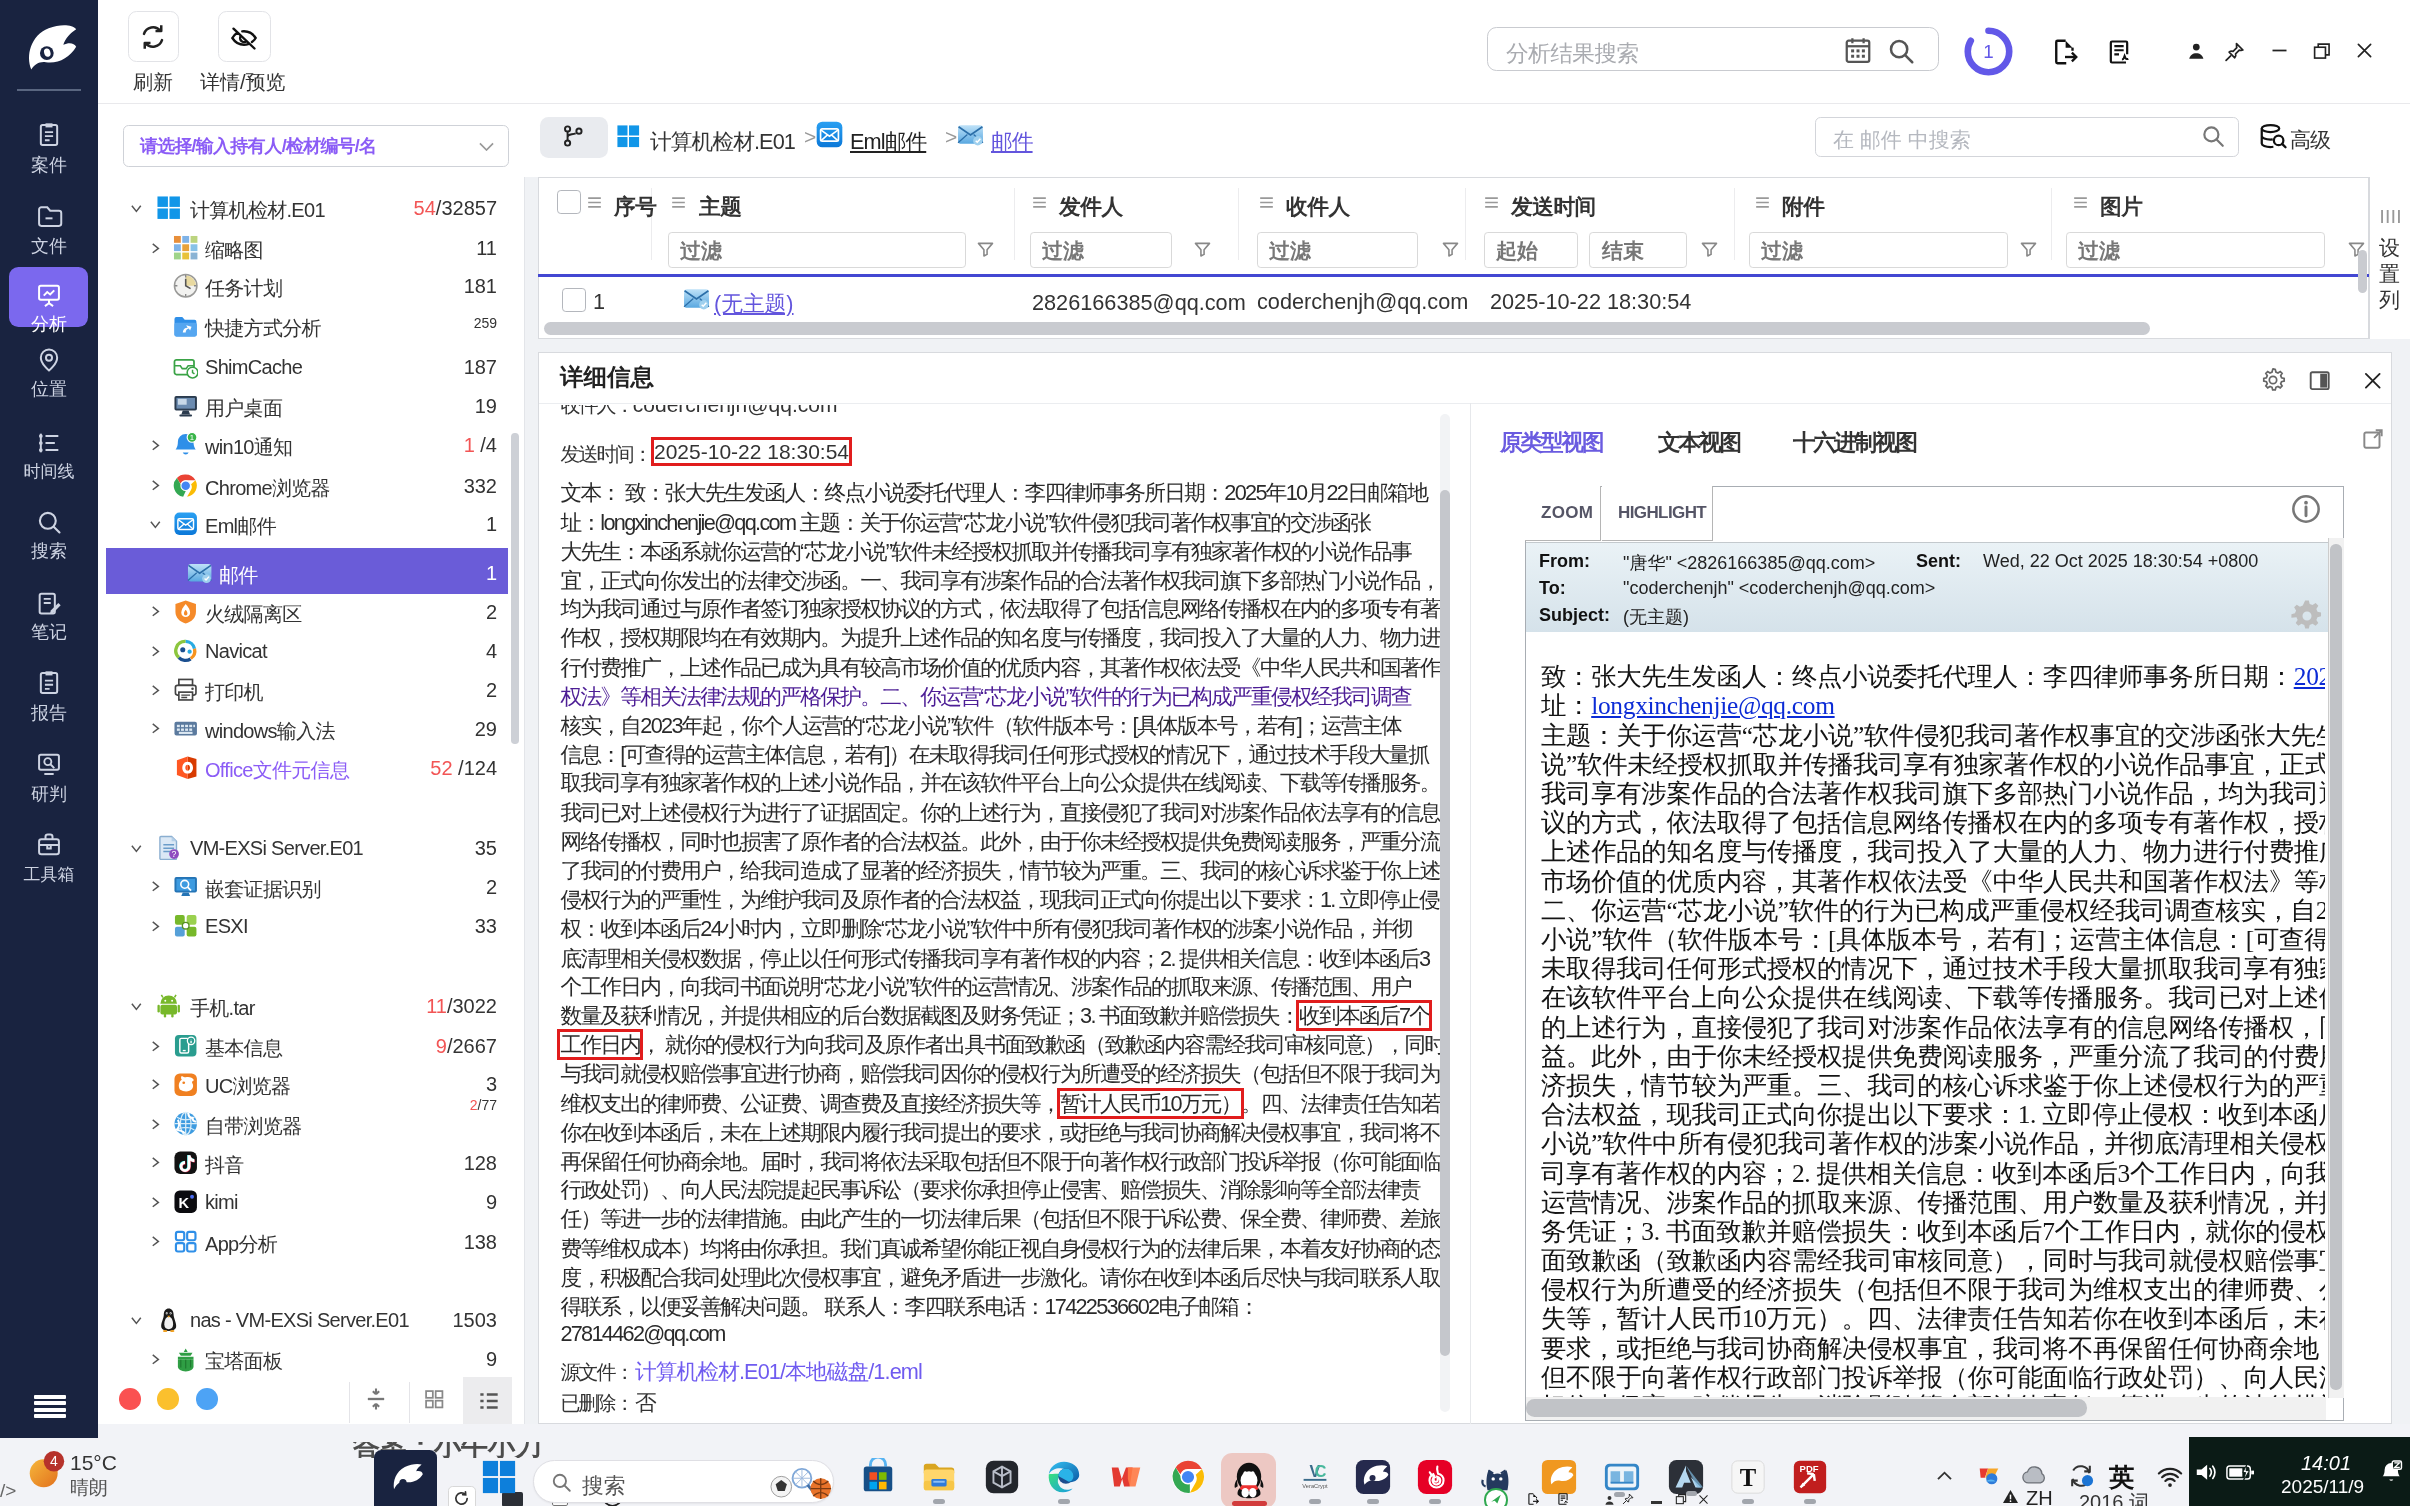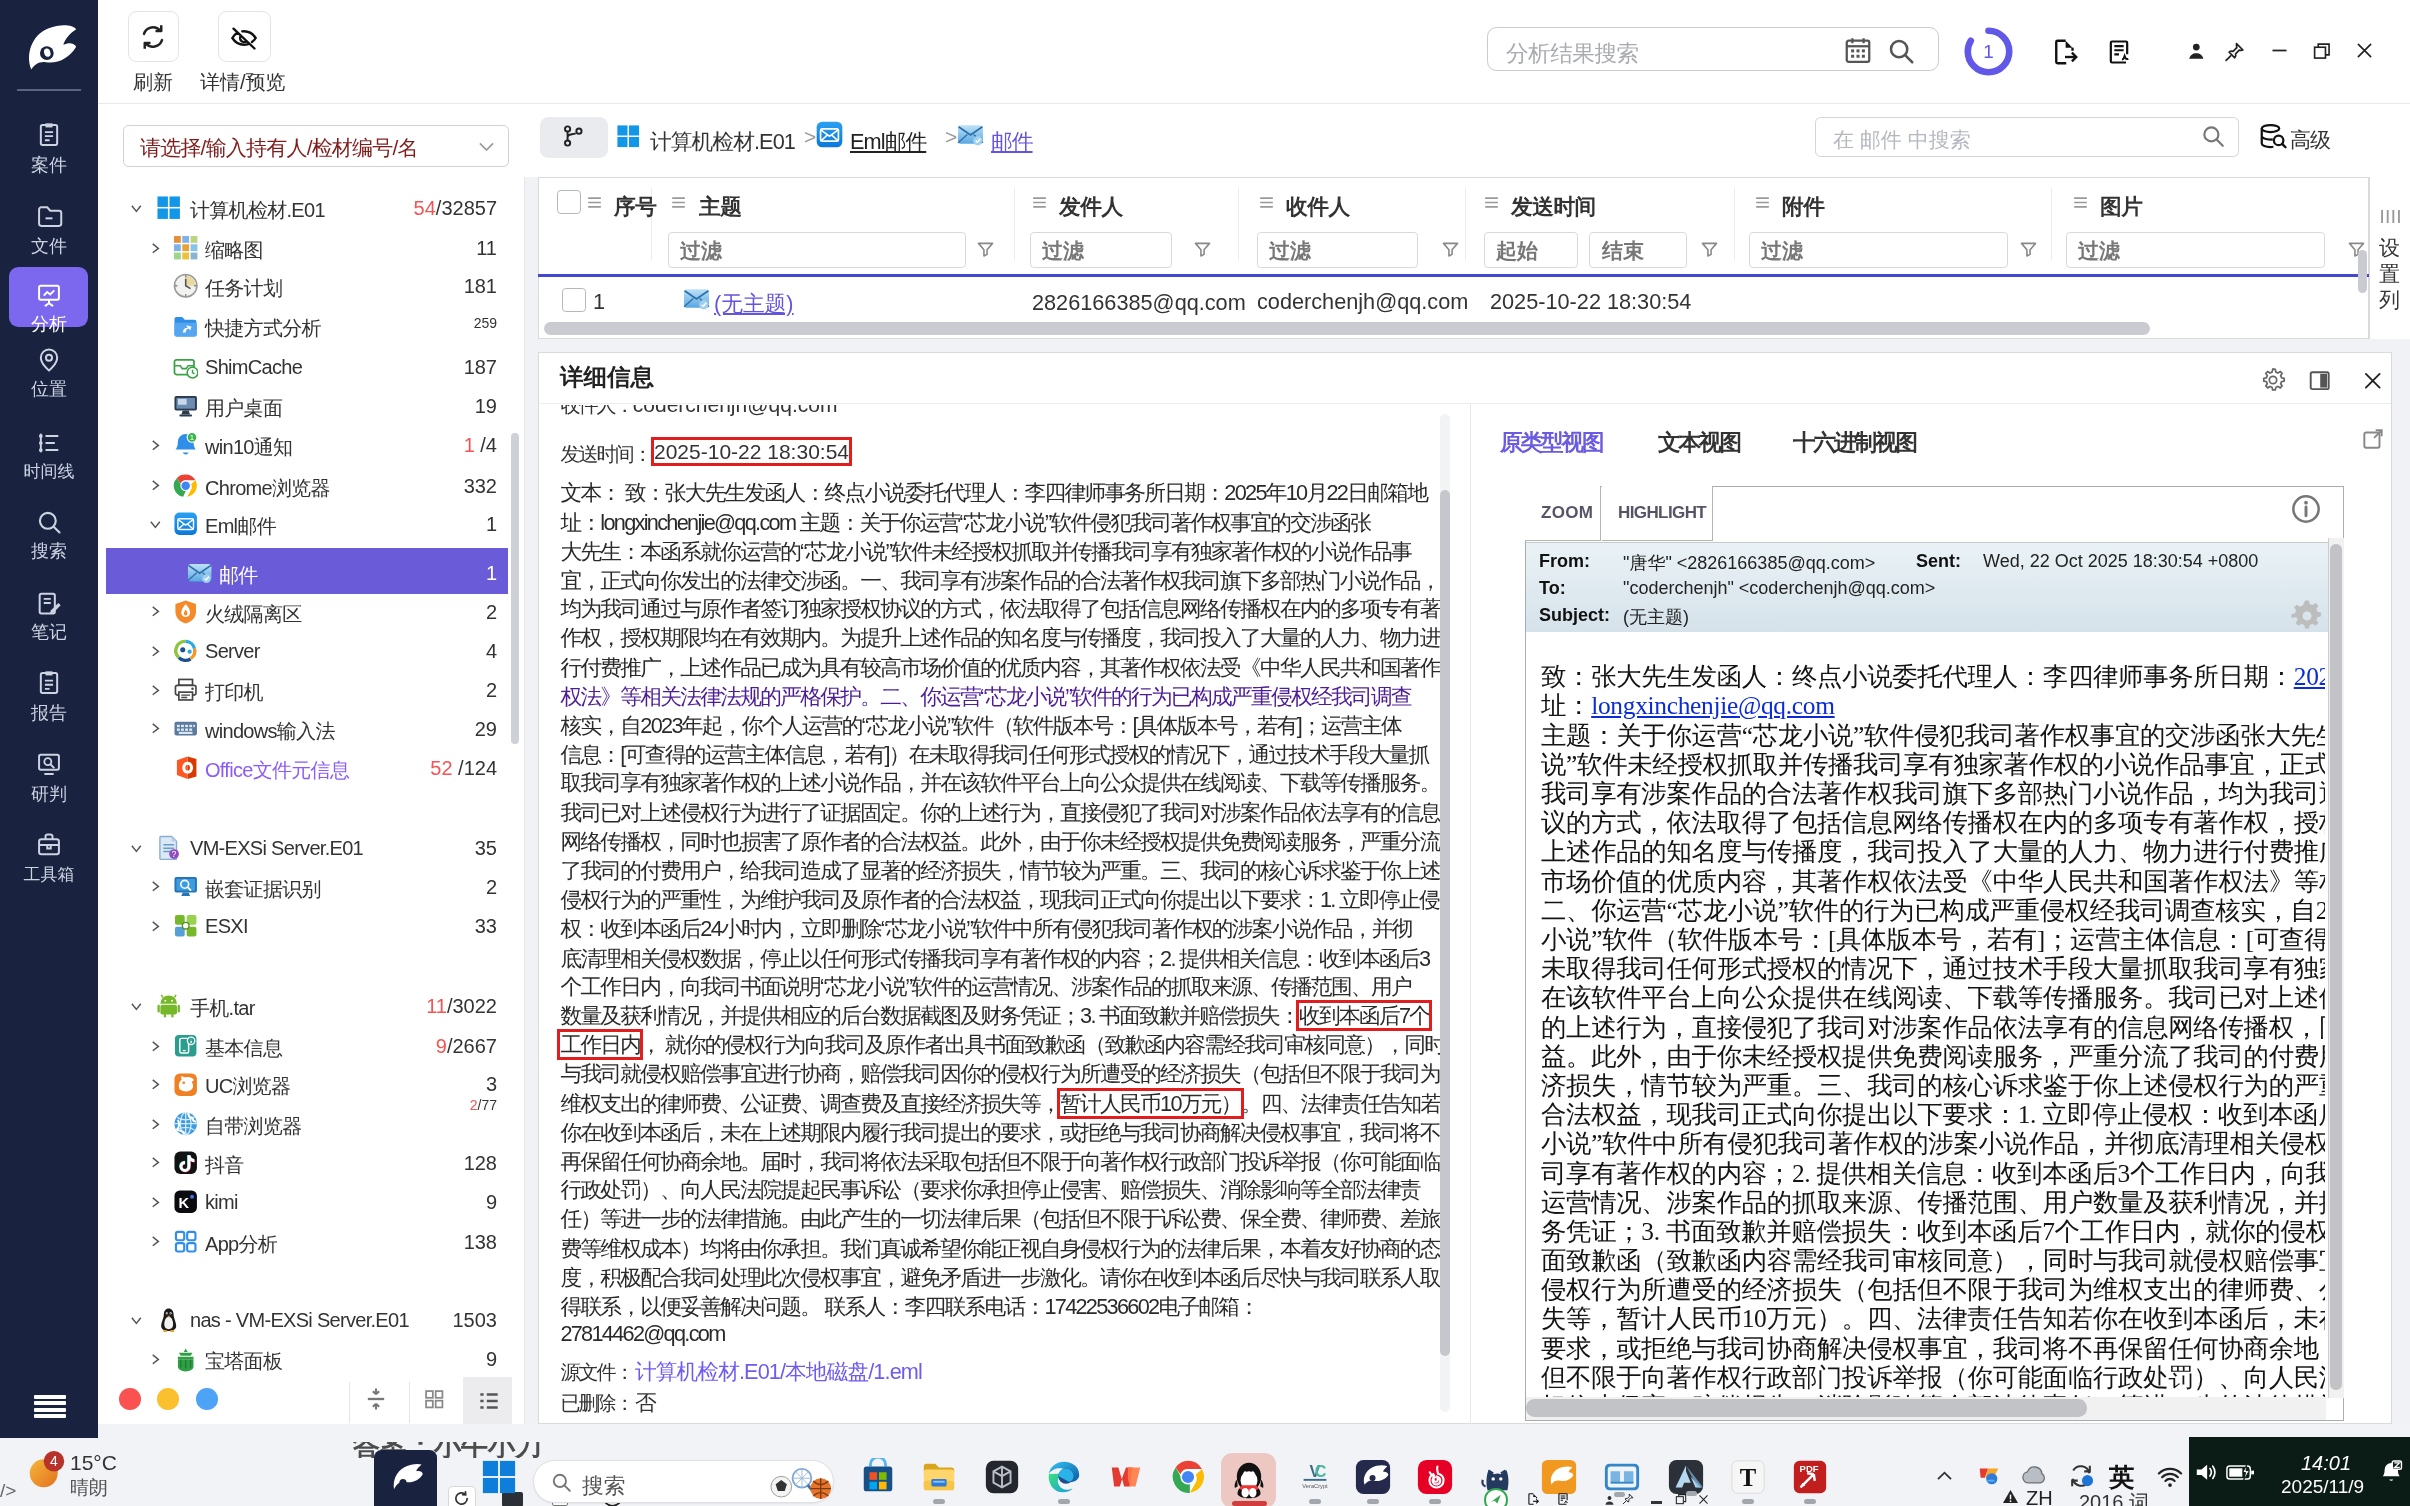--- a/index.html
+++ b/index.html
@@ -393,21 +393,21 @@
     <path d="M4 12h16" stroke="#222" stroke-width="2"></path>
   </svg>
 <svg class="a" style="left:2311px;top:40px;" width="21.7" height="21.7" viewBox="0 0 24 24" fill="none">
     <rect x="4" y="8" width="12" height="12" stroke="#222" stroke-width="1.8"></rect>
     <path d="M8 8V4.5h12v12H16.5" stroke="#222" stroke-width="1.8"></path>
   </svg>
 <svg class="a" style="left:2354px;top:40px;" width="21" height="21" viewBox="0 0 24 24" fill="none">
     <path d="m5 5 14 14M19 5 5 19" stroke="#222" stroke-width="1.9" stroke-linecap="round"></path>
   </svg>
 <div class="a" style="left:123px;top:125px;width:386px;height:42px;background:#fff;border:0.9px solid #cfd2d8;border-radius:5.6px"></div>
-<div class="a nw" style="left:140px;top:134px;font-size:21px;color:#7f1d1d;font-weight:400;letter-spacing:-0.8px">请选择/输入持有人/检材编号/名</div>
+<div class="a nw" style="left:140px;top:134px;font-size:18px;color:#8b5cf6;font-weight:700;letter-spacing:-0.8px">请选择/输入持有人/检材编号/名</div>
 <svg class="a" style="left:479px;top:142px;" width="15" height="9.4" viewBox="0 0 16 9" fill="none">
     <path d="m1 1 7 7 7-7" stroke="#999" stroke-width="1.8" fill="none"></path>
   </svg>
 <div class="a" style="left:106px;top:548px;width:402px;height:46px;background:#6a5cd8"></div>
 <svg class="a" style="left:130px;top:202px;" width="12.2" height="12.2" viewBox="0 0 13 13" fill="none">
     <path d="m2 4 4.8 6L11.5 4" stroke="#555" stroke-width="1.6" fill="none"></path>
   </svg>
 <svg class="a" style="left:156px;top:195px;" width="25.4" height="25.4" viewBox="0 0 26 26" fill="none">
     <rect x="1.5" y="1.5" width="10.7" height="10.7" fill="#1196e8"></rect>
     <rect x="13.8" y="1.5" width="10.7" height="10.7" fill="#1196e8"></rect>
@@ -532,21 +532,21 @@
     <path d="m4 2 6 4.8L4 11.5" stroke="#555" stroke-width="1.6" fill="none"></path>
   </svg>
 <svg class="a" style="left:173px;top:638px;" width="25.4" height="25.4" viewBox="0 0 26 26" fill="none">
     <path d="M6 20A9.5 9.5 0 0 1 13 3.5" stroke="#8cc63f" stroke-width="3.4" fill="none"></path>
     <path d="M13 3.5A9.5 9.5 0 0 1 22 11" stroke="#29abe2" stroke-width="3.4" fill="none"></path>
     <path d="M22 11a9.5 9.5 0 0 1-3.8 10" stroke="#f7941e" stroke-width="3.4" fill="none"></path>
     <path d="M18 21.5A9.5 9.5 0 0 1 6 20" stroke="#1b4f8f" stroke-width="3.4" fill="none"></path>
     <circle cx="10" cy="12" r="2.6" fill="#1b4f8f"></circle>
     <circle cx="17" cy="14" r="2.2" fill="#29abe2"></circle>
   </svg>
-<div class="a nw" style="left:205px;top:640px;font-size:20px;color:#333;font-weight:400;letter-spacing:-0.7px">Server</div>
+<div class="a nw" style="left:205px;top:640px;font-size:20px;color:#333;font-weight:400;letter-spacing:-0.7px">Navicat</div>
 <div class="a nw" style="right:1914px;top:640px;font-size:20px;text-align:right"><span style="color:#333">4</span></div>
 <svg class="a" style="left:149px;top:684px;" width="12.2" height="12.2" viewBox="0 0 13 13" fill="none">
     <path d="m4 2 6 4.8L4 11.5" stroke="#555" stroke-width="1.6" fill="none"></path>
   </svg>
 <svg class="a" style="left:173px;top:677px;" width="25.4" height="25.4" viewBox="0 0 26 26" fill="none">
     <rect x="6" y="2.5" width="14" height="6" stroke="#444" stroke-width="1.7" fill="#fff"></rect>
     <rect x="2.5" y="8.5" width="21" height="10" rx="2" stroke="#444" stroke-width="1.7" fill="#fff"></rect>
     <circle cx="20" cy="12" r="1.3" fill="#444"></circle>
     <rect x="6" y="15.5" width="14" height="8" stroke="#444" stroke-width="1.7" fill="#fff"></rect>
     <path d="M8.5 18.5h9M8.5 21h6" stroke="#444" stroke-width="1.4"></path>

